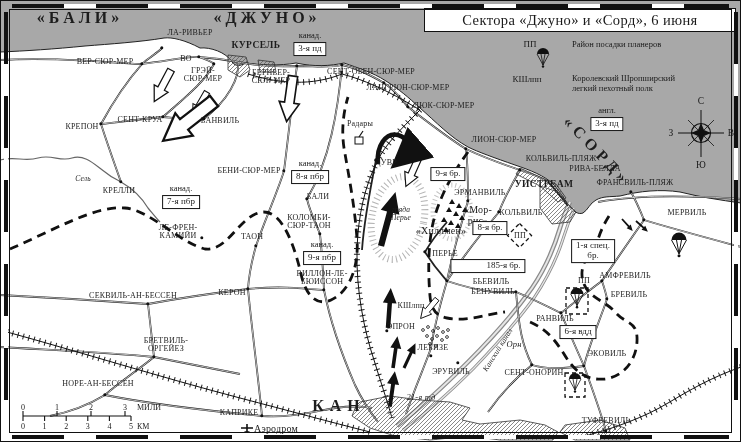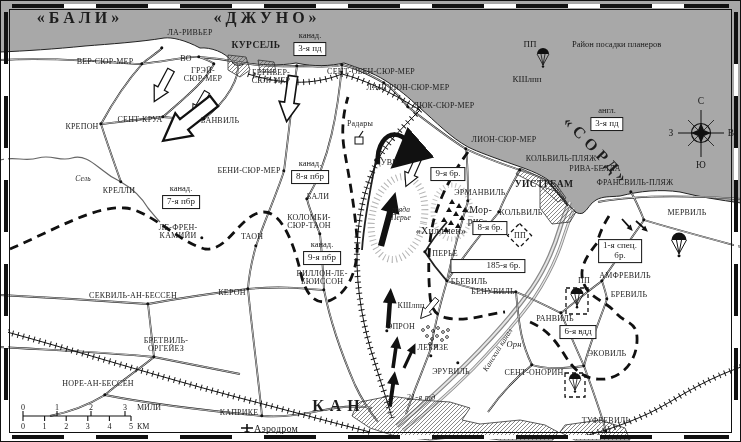--- a/index.html
+++ b/index.html
@@ -255,24 +255,27 @@
     <path d="M701,123 L704,130 L711,133 L704,136 L701,143 L698,136 L691,133 L698,130 Z" fill="#111" stroke="none"></path>
   </g>
 
   <g stroke="#111" stroke-width="1.1" fill="none">
     <path d="M23,416 H131"></path>
     <path d="M23,411 V416 M57,411 V416 M91,411 V416 M125,411 V416"></path>
     <path d="M23,416 V421 M44.6,416 V421 M66.2,416 V421 M87.8,416 V421 M109.4,416 V421 M131,416 V421"></path>
   </g>
 </svg>
 
+<div class="titlebox">Сектора «Джуно» и «Сорд», 6 июня</div>
 
 <div class="lg lg-key" style="left:530px;top:44px;">ПП</div>
 <div class="lg" style="left:572px;top:39px;">Район посадки планеров</div>
 <div class="lg lg-key" style="left:527px;top:79px;">КШлпп</div>
+<div class="lg" style="left:572px;top:73px;">Королевский Шропширский
+легкий пехотный полк</div>
 
 <div class="cmp" style="left:701px;top:101px;">С</div>
 <div class="cmp" style="left:701px;top:165px;">Ю</div>
 <div class="cmp" style="left:671px;top:133px;">З</div>
 <div class="cmp" style="left:731px;top:133px;">В</div>
 
 <div class="sc unit" style="left:137px;top:407px;">МИЛИ</div>
 <div class="sc unit" style="left:137px;top:426px;">КМ</div>
 
 <div id="labels">
@@ -349,21 +352,21 @@
 Перье</div>
       <div class="lbl " style="left: 445px; top: 254px;">ПЕРЬЕ</div>
       <div class="dot" style="left: 425px; top: 252px;"></div>
       <div class="lbl small" style="left: 478px; top: 215px;">«Мор-
 рис»</div>
       <div class="lbl small" style="left: 441px; top: 231px;">«Хиллмен»</div>
       <div class="lbl " style="left: 480px; top: 193px;">ЭРМАНВИЛЬ</div>
       <div class="dot" style="left: 468px; top: 201px;"></div>
       <div class="lbl " style="left: 521px; top: 213px;">КОЛЬВИЛЬ</div>
       <div class="dot" style="left: 499px; top: 212px;"></div>
-      <div class="lbl " style="left: 469px; top: 282px;">БЬЕВИЛЬ</div>
+      <div class="lbl " style="left: 469px; top: 282px; padding-left: 44px;">БЬЕВИЛЬ</div>
       <div class="dot" style="left: 447px; top: 281px;"></div>
       <div class="lbl " style="left: 493px; top: 292px;">БЕНУВИЛЬ</div>
       <div class="dot" style="left: 516px; top: 292px;"></div>
       <div class="lbl bold" style="left: 544px; top: 185px;">УИСТРЕАМ</div>
       <div class="lbl " style="left: 561px; top: 159px;">КОЛЬВИЛЬ-ПЛЯЖ</div>
       <div class="dot" style="left: 520px; top: 170px;"></div>
       <div class="lbl " style="left: 595px; top: 169px;">РИВА-БЕЛЛА</div>
       <div class="lbl " style="left: 635px; top: 183px;">ФРАНСВИЛЬ-ПЛЯЖ</div>
       <div class="dot" style="left: 631px; top: 192px;"></div>
       <div class="lbl " style="left: 669px; top: 213px; padding-left: 36px;">МЕРВИЛЬ</div>
@@ -393,21 +396,21 @@
       <div class="ub-box" style="left: 607px; top: 124px;">3-я пд</div>
       <div class="ub-pre" style="left: 181px; top: 188px;">канад.</div>
       <div class="ub-box" style="left: 181px; top: 202px;">7-я пбр</div>
       <div class="ub-pre" style="left: 310px; top: 163px;">канад.</div>
       <div class="ub-box" style="left: 310px; top: 177px;">8-я пбр</div>
       <div class="ub-pre" style="left: 322px; top: 244px;">канад.</div>
       <div class="ub-box" style="left: 322px; top: 258px;">9-я пбр</div>
       <div class="ub-box" style="left: 448px; top: 174px;">9-я бр.</div>
       <div class="ub-box" style="left: 490px; top: 228px;">8-я бр.</div>
       <div class="ub-box" style="left: 488px; top: 266px; padding-left: 35px;">185-я бр.</div>
-      <div class="ub-box" style="left: 593px; top: 251px; margin-left: 27px;">1-я спец.
+      <div class="ub-box" style="left: 593px; top: 251px;">1-я спец.
 бр.</div>
       <div class="ub-box" style="left: 578px; top: 332px;">6-я вдд</div>
       <div class="sc" style="left: 23px; top: 407px;">0</div>
       <div class="sc" style="left: 57px; top: 407px;">1</div>
       <div class="sc" style="left: 91px; top: 407px;">2</div>
       <div class="sc" style="left: 125px; top: 407px;">3</div>
       <div class="sc" style="left: 23px; top: 426px;">0</div>
       <div class="sc" style="left: 44.6px; top: 426px;">1</div>
       <div class="sc" style="left: 66.2px; top: 426px;">2</div>
       <div class="sc" style="left: 87.8px; top: 426px;">3</div>

